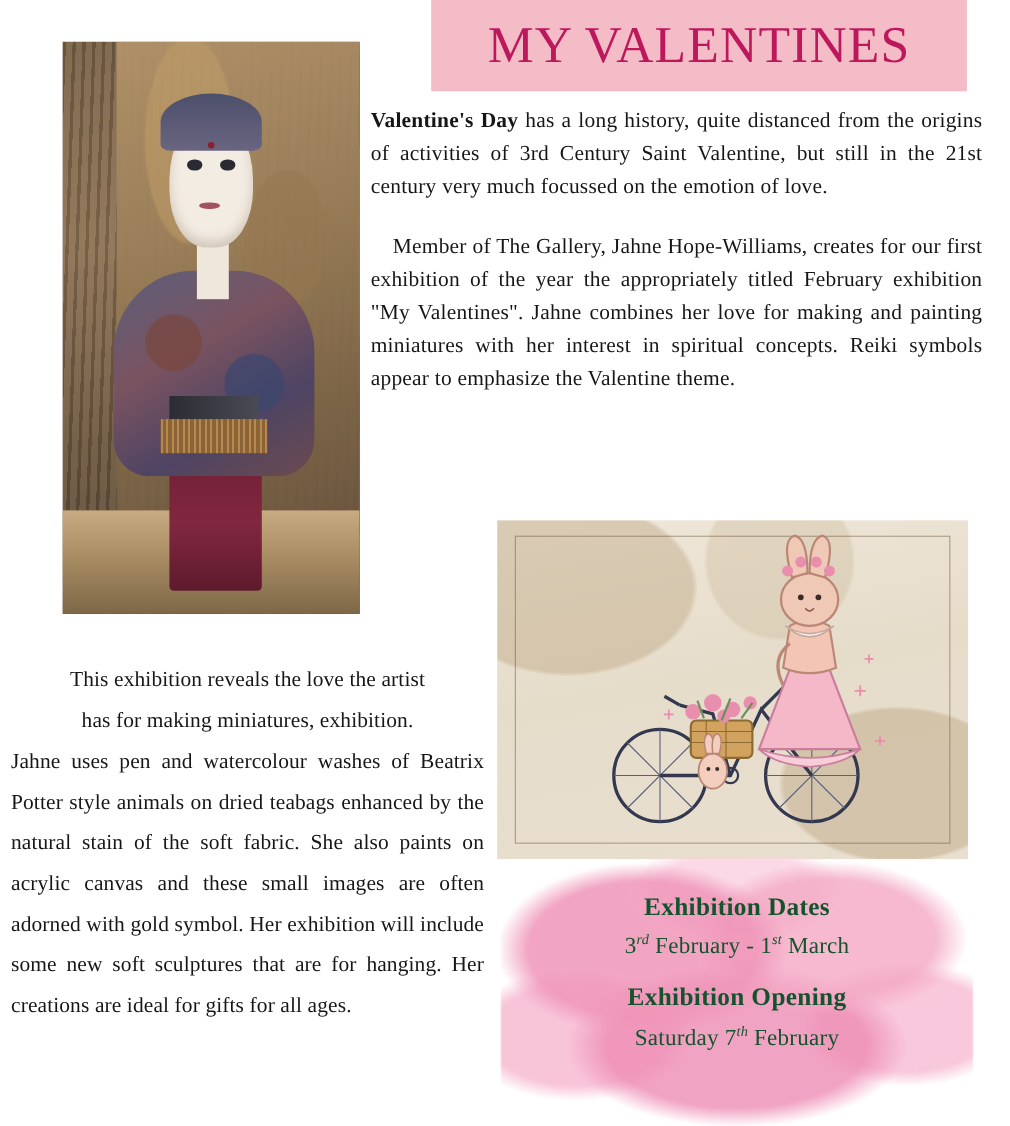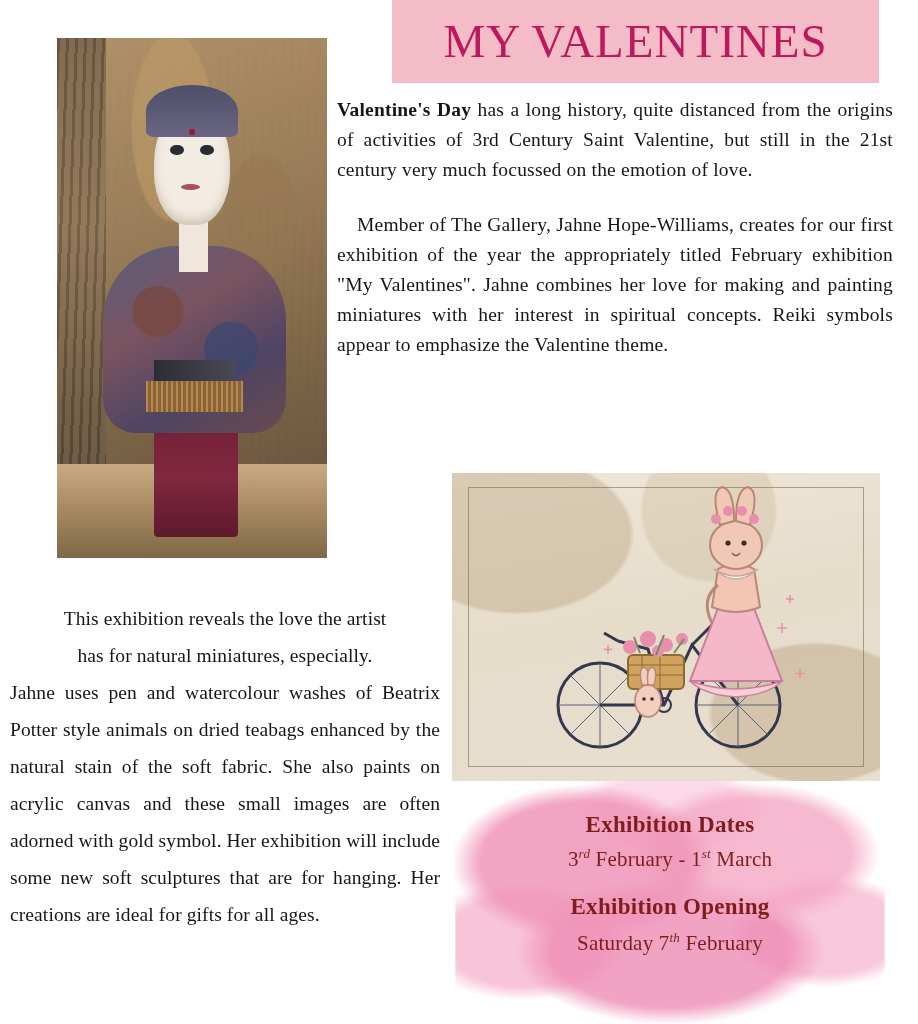--- a/index.html
+++ b/index.html
@@ -238,21 +238,21 @@
       radial-gradient(ellipse 50% 42% at 50% 70%, rgba(238,140,180,.8) 0 55%, rgba(238,140,180,0) 72%),
       radial-gradient(ellipse 34% 34% at 16% 66%, rgba(247,186,210,.85) 0 55%, rgba(247,186,210,0) 72%),
       radial-gradient(ellipse 32% 32% at 86% 62%, rgba(247,186,210,.8) 0 55%, rgba(247,186,210,0) 72%),
       radial-gradient(ellipse 30% 26% at 50% 12%, rgba(250,205,222,.75) 0 55%, rgba(250,205,222,0) 75%);
     filter: blur(1.2px);
   }
   .dates-panel .content {
     position: absolute;
     inset: 0;
     text-align: center;
-    color: #7f1d1d;
+    color: #14532d;
   }
   .dates-panel .h {
     font-size: 23px;
     font-weight: bold;
     letter-spacing: .3px;
   }
   .dates-panel .line {
     font-size: 21px;
     letter-spacing: .2px;
   }
@@ -371,21 +371,21 @@
       <path d="M330 150 l0 10 M325 155 l10 0"></path>
       <path d="M348 196 l0 9 M343.5 200.5 l9 0"></path>
       <path d="M156 172 l0 9 M151.5 176.5 l9 0"></path>
       <path d="M338 122 l0 8 M334 126 l8 0"></path>
     </g>
   </svg>
 </div>
 
 <div class="body-block">
   <p class="l-center">This exhibition reveals the love the artist</p>
-  <p class="l-center">has for natural miniatures, especially.</p>
+  <p class="l-center">has for making miniatures, exhibition.</p>
   <p>Jahne uses pen and watercolour washes of Beatrix Potter style animals on dried teabags enhanced by the natural stain of the soft fabric. She also paints on acrylic canvas and these small images are often adorned with gold symbol. Her exhibition will include some new soft sculptures that are for hanging. Her creations are ideal for gifts for all ages.</p>
 </div>
 
 <div class="dates-panel">
   <div class="cloud"></div>
   <div class="content">
     <div class="h r1">Exhibition Dates</div>
     <div class="line r2"><span>3</span><sup>rd</sup><span> February - 1</span><sup>st</sup><span> March</span></div>
     <div class="h r3">Exhibition Opening</div>
     <div class="line r4"><span>Saturday 7</span><sup>th</sup><span> February</span></div>

